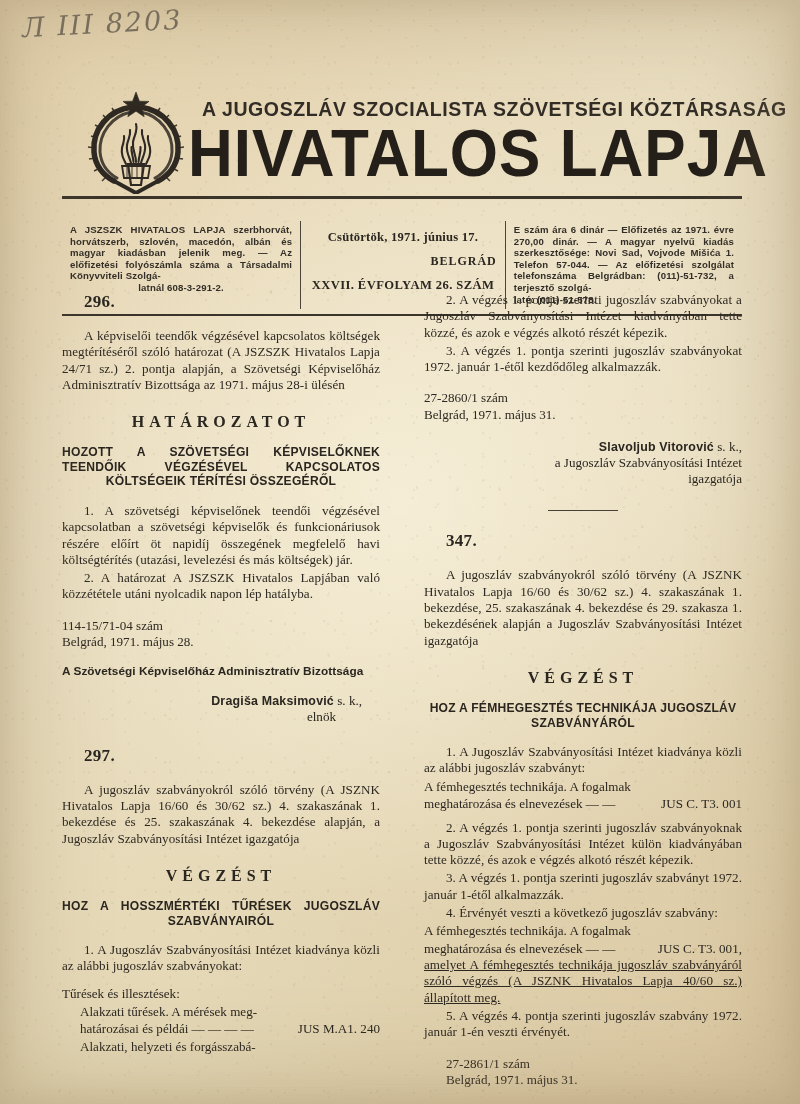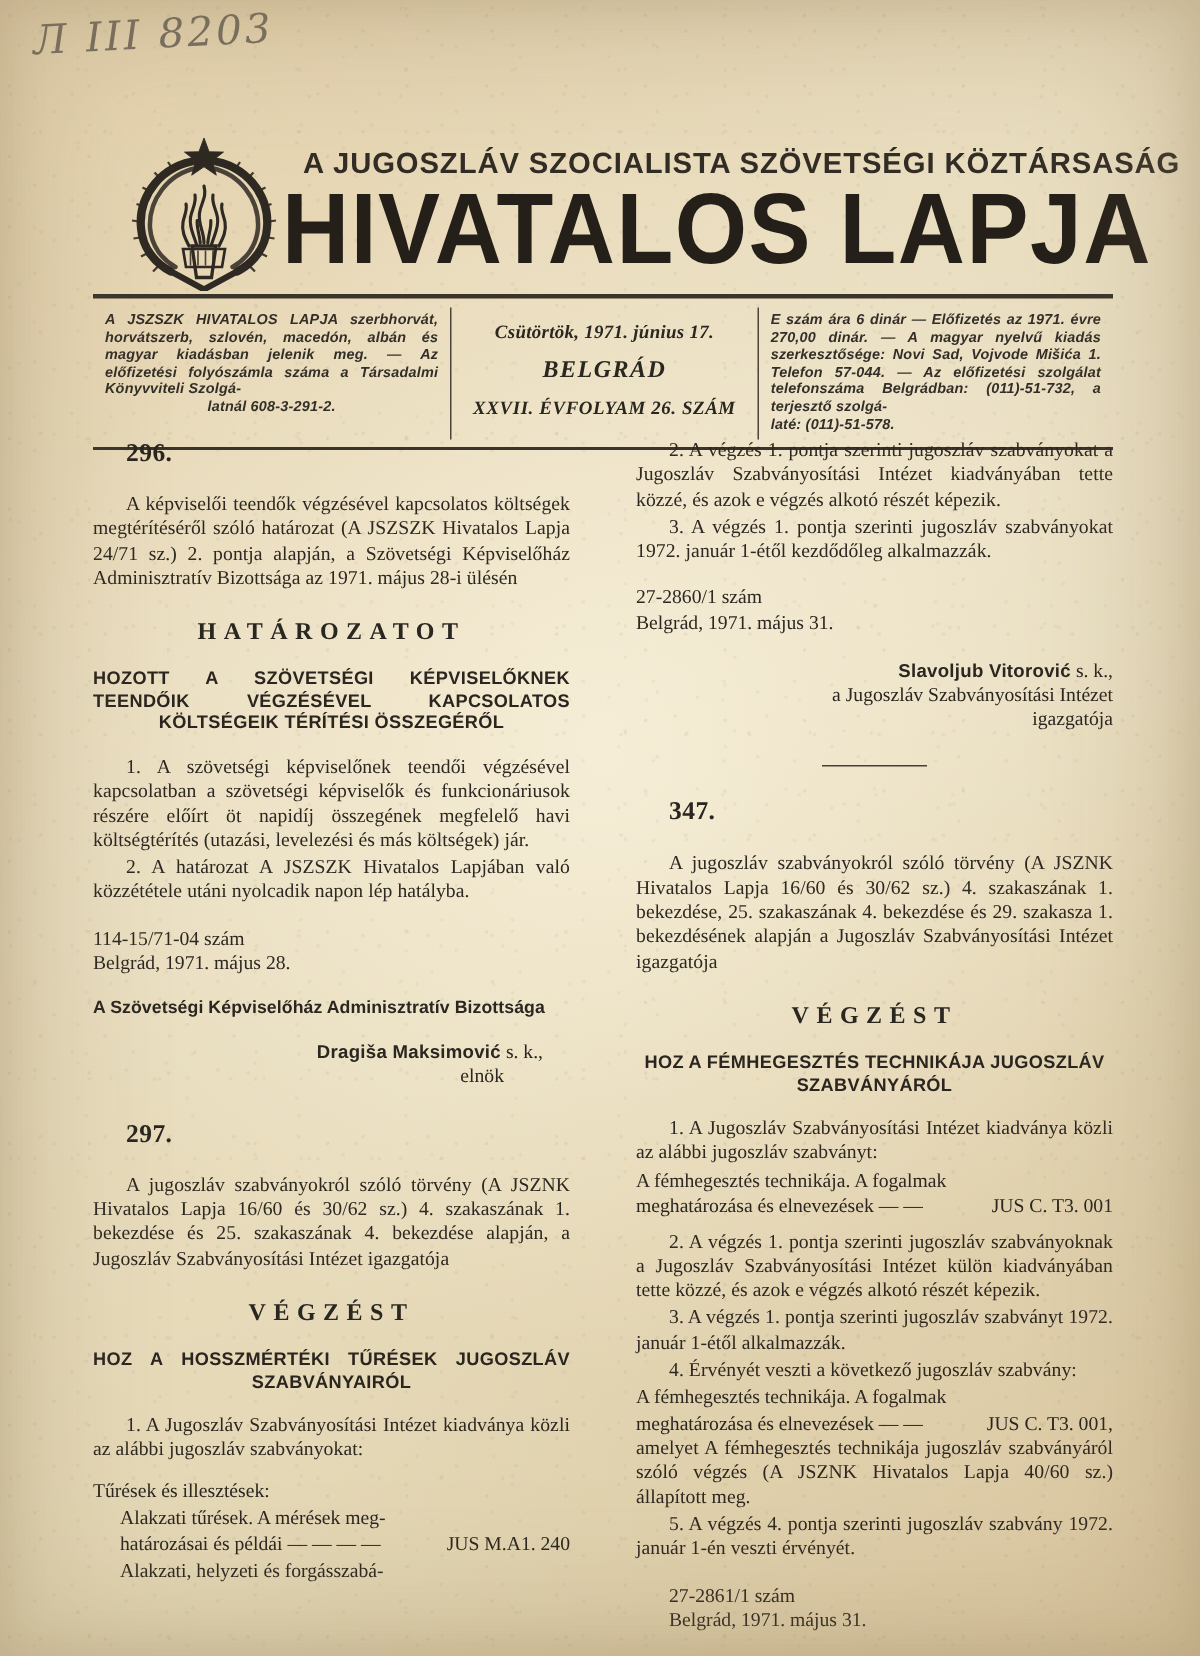--- a/index.html
+++ b/index.html
@@ -81,21 +81,21 @@
     line-height: 62px;
     letter-spacing: 1px;
     color: #241f19;
     white-space: nowrap;
     transform: scaleY(1.08);
     transform-origin: left top;
   }
   .rule-thick { height: 3px; background: #3a342b; margin-top: 2px; }
   .rule-thin  { height: 1.6px; background: #3a342b; margin-top: 2px; }
 
-  .info-strip { display: flex; margin-top: 6px; margin-bottom: 5px; font-style: italic; }
+  .info-strip { display: flex; margin-top: 22px; margin-bottom: 5px; }
   .info-col { padding: 3px 8px 4px; }
   .info-col.left   { width: 232px; border-right: 1.4px solid #4a443a; }
   .info-col.center { width: 196px; border-right: 1.4px solid #4a443a; text-align: center; padding-top: 9px; }
   .info-col.right  { width: 230px; }
   .info-col.left p, .info-col.right p {
     margin: 0;
     font-family: "Liberation Sans", sans-serif;
     font-weight: 700;
     font-size: 9.6px;
     line-height: 11.6px;
@@ -104,21 +104,21 @@
     letter-spacing: .15px;
   }
   .info-col.left p { text-align: justify; }
   .info-col.left .lastline { text-align: center; display:block; }
   .info-col.center .c1 {
     font-family: "Liberation Serif", serif;
     font-weight: 700; font-size: 12.6px; margin: 0 0 9px 0; letter-spacing: .2px;
   }
   .info-col.center .c2 {
     font-family: "Liberation Serif", serif;
-    font-weight: 700; font-size: 16px; margin: 0 0 9px 0; letter-spacing: 1px;
+    font-weight: 700; font-size: 12px; margin: 0 0 9px 0; letter-spacing: 1px; text-align: right;
   }
   .info-col.center .c3 {
     font-family: "Liberation Serif", serif;
     font-weight: 700; font-size: 12.6px; margin: 0; letter-spacing: .4px;
   }
 
   
   .columns { position: absolute; left: 62px; top: 292px; width: 680px; display: flex; }
   .col { width: 318px; }
   .col.left-col { margin-right: 44px; }
@@ -133,21 +133,21 @@
   }
   .para {
     margin: 0 0 2px 0;
     font-size: 13.1px;
     line-height: 16.3px;
     text-align: justify;
     text-indent: 22px;
     color: #2d2821;
     letter-spacing: .05px;
   }
-  .para.noindent { text-indent: 0; }
+  .para.noindent { text-indent: 0; text-decoration: underline; }
   .gap-s { height: 7px; }
   .gap-m { height: 13px; }
   .gap-l { height: 20px; }
 
   .doctype {
     text-align: center;
     font-family: "Liberation Serif", serif;
     font-weight: 700;
     font-size: 16px;
     letter-spacing: 5px;

